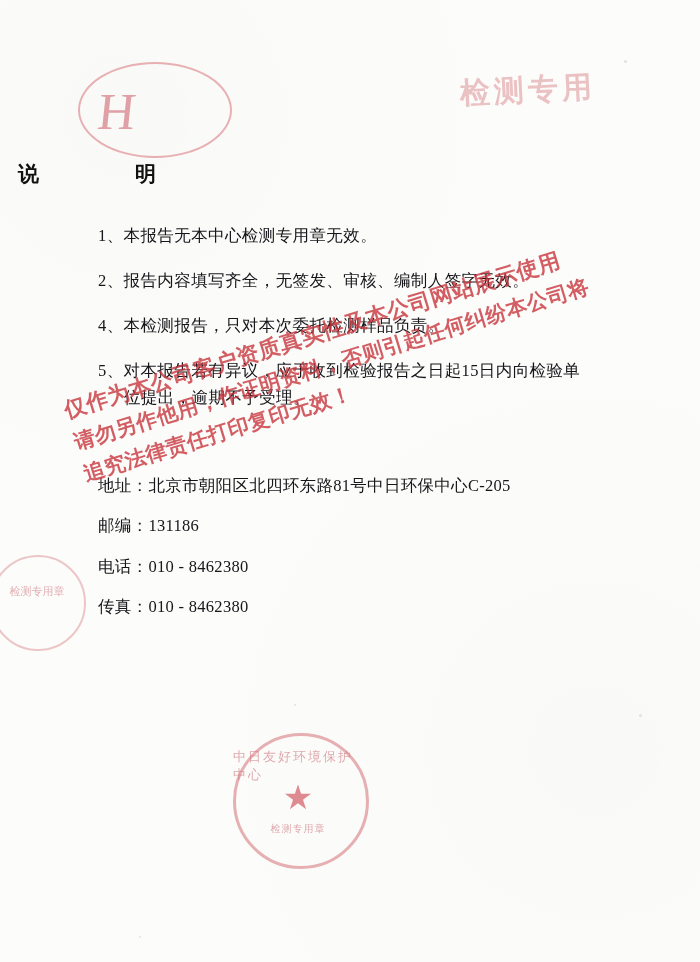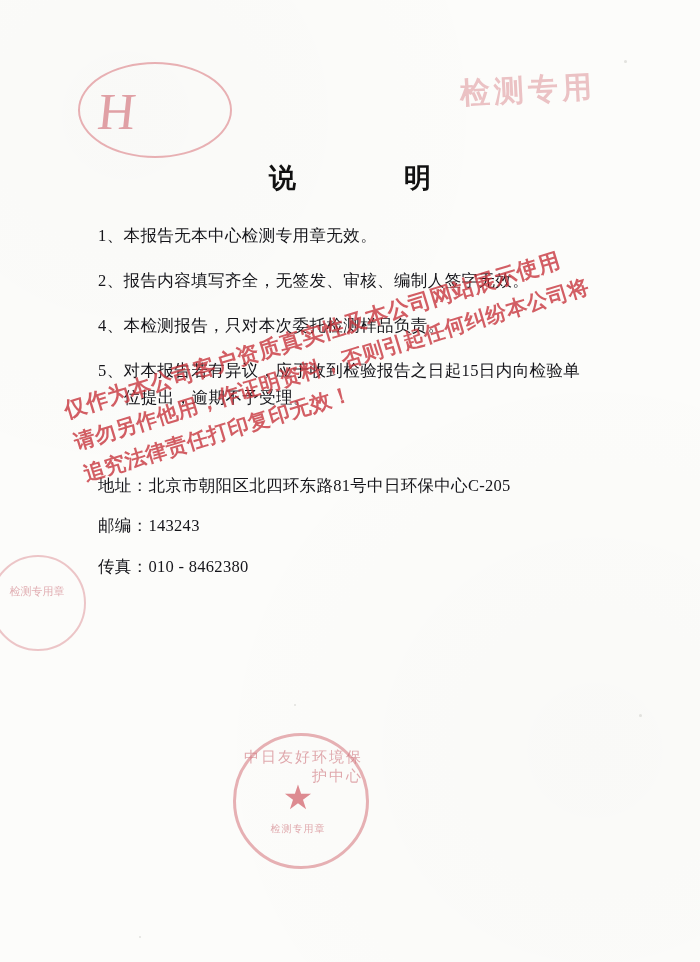--- a/index.html
+++ b/index.html
@@ -22,22 +22,22 @@
       radial-gradient(circle at 18% 12%, rgba(0,0,0,0.012), rgba(0,0,0,0) 40%),
       radial-gradient(circle at 85% 78%, rgba(0,0,0,0.012), rgba(0,0,0,0) 45%),
       #fcfcfa;
   }
   
   .title {
     position: absolute;
     top: 160px;
     left: 0;
     width: 100%;
-    text-align: center;
-    font-size: 27px;
+    text-align: left;
+    font-size: 21px;
     font-weight: bold;
     letter-spacing: 18px;
     text-indent: 18px;
     color: #111;
     font-family: "Liberation Serif", "DejaVu Serif", serif;
   }
   
   .clauses {
     position: absolute;
     top: 224px;
@@ -154,22 +154,22 @@
     opacity: 0.75;
     font-size: 34px;
     line-height: 34px;
     text-align: center;
   }
   .seal-top-text {
     position: absolute;
     left: 233px;
     top: 748px;
     width: 130px;
-    text-align: right;
-    font-size: 15px;
+    text-align: left;
+    font-size: 13px;
     color: #cf767e;
     opacity: 0.62;
     letter-spacing: 2px;
   }
   .seal-bottom-text {
     position: absolute;
     left: 233px;
     top: 822px;
     width: 130px;
     text-align: center;
@@ -237,21 +237,24 @@
       <span class="num">5、</span><span class="txt">对本报告若有异议，应于收到检验报告之日起15日内向检验单</span>
       <span class="cont">位提出，逾期不予受理。</span>
     </div>
   </div>
 
   <div class="contact">
     <div class="contact-line">
       <span class="label">地址：</span><span class="value">北京市朝阳区北四环东路81号中日环保中心C-205</span>
     </div>
     <div class="contact-line">
-      <span class="label">邮编：</span><span class="value">143243</span>
+      <span class="label">邮编：</span><span class="value">131186</span>
+    </div>
+    <div class="contact-line">
+      <span class="label">电话：</span><span class="value">010 - 8462380</span>
     </div>
     <div class="contact-line">
       <span class="label">传真：</span><span class="value">010 - 8462380</span>
     </div>
   </div>
 
   <div class="stamp seal-round"></div>
   <div class="seal-top-text">中日友好环境保护中心</div>
   <div class="seal-star">★</div>
   <div class="seal-bottom-text">检测专用章</div>

